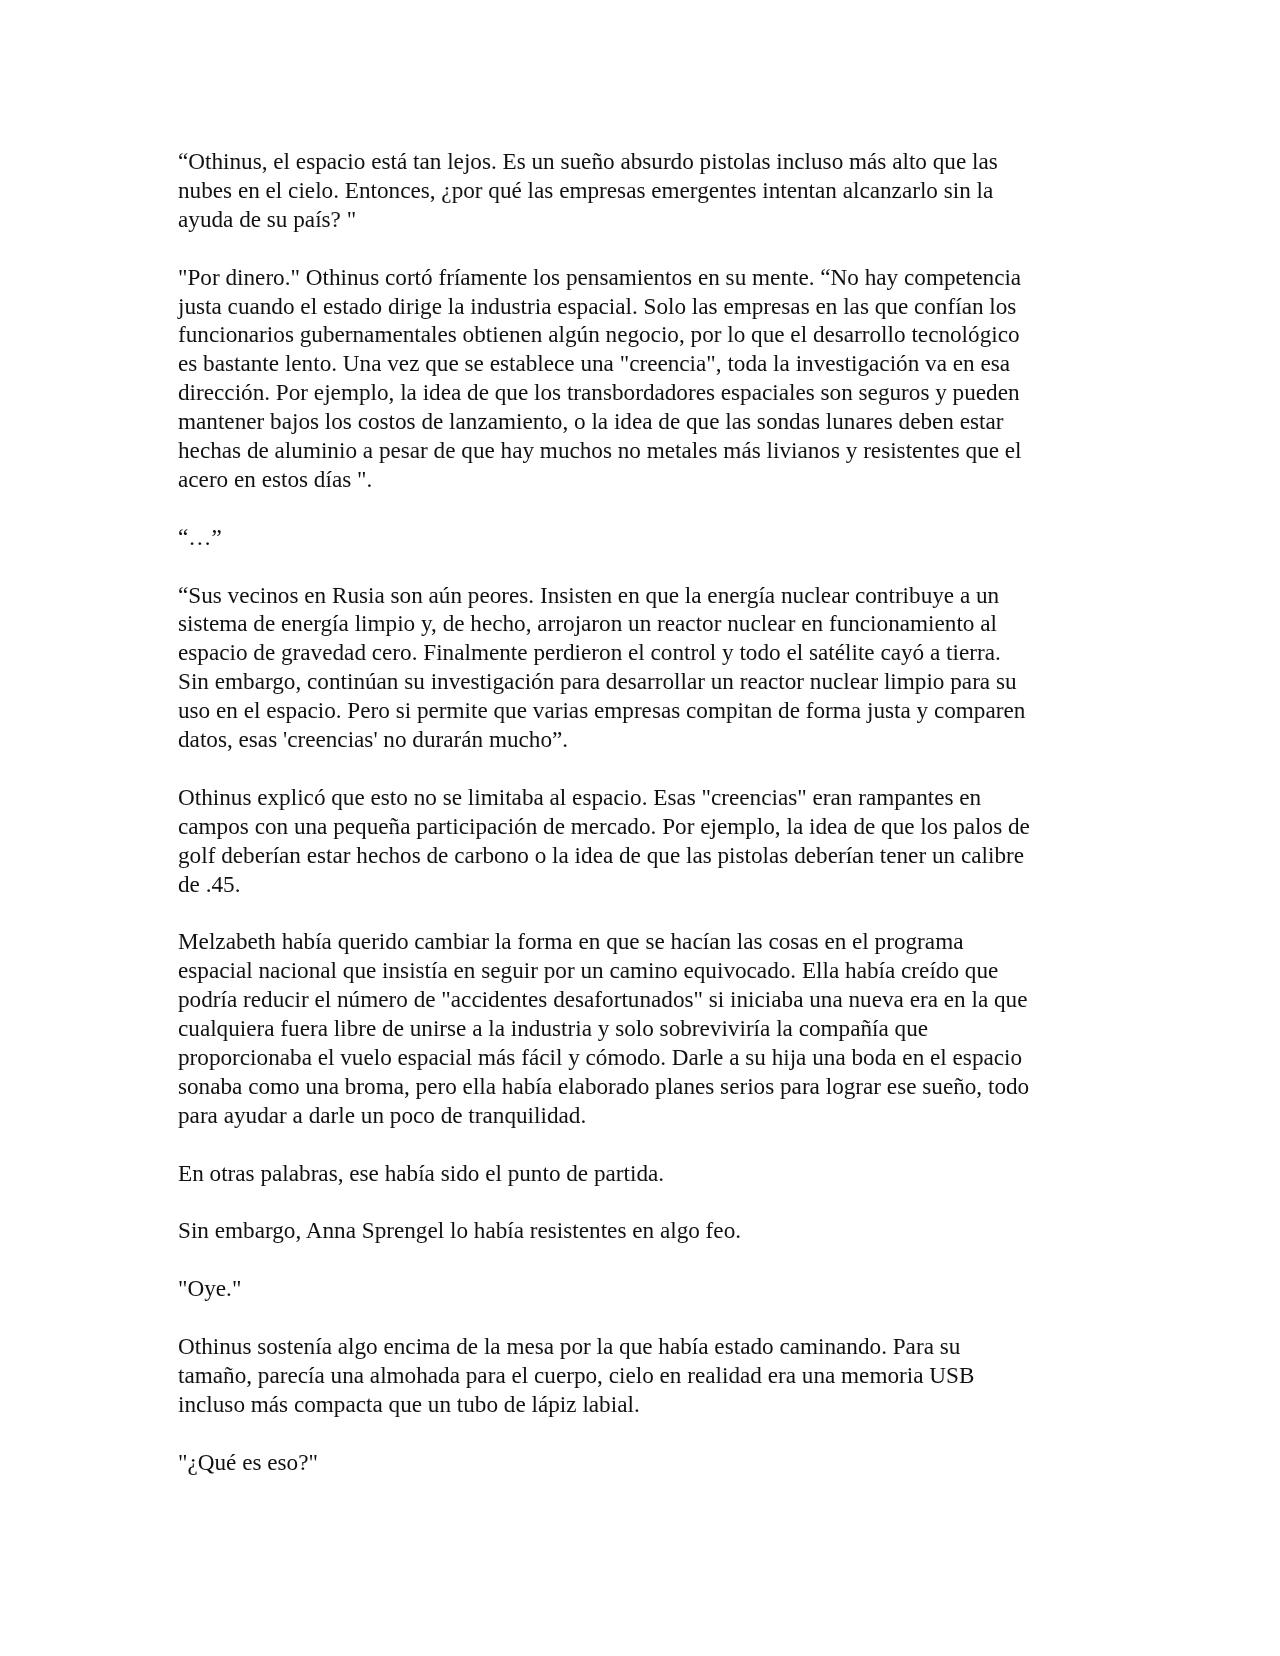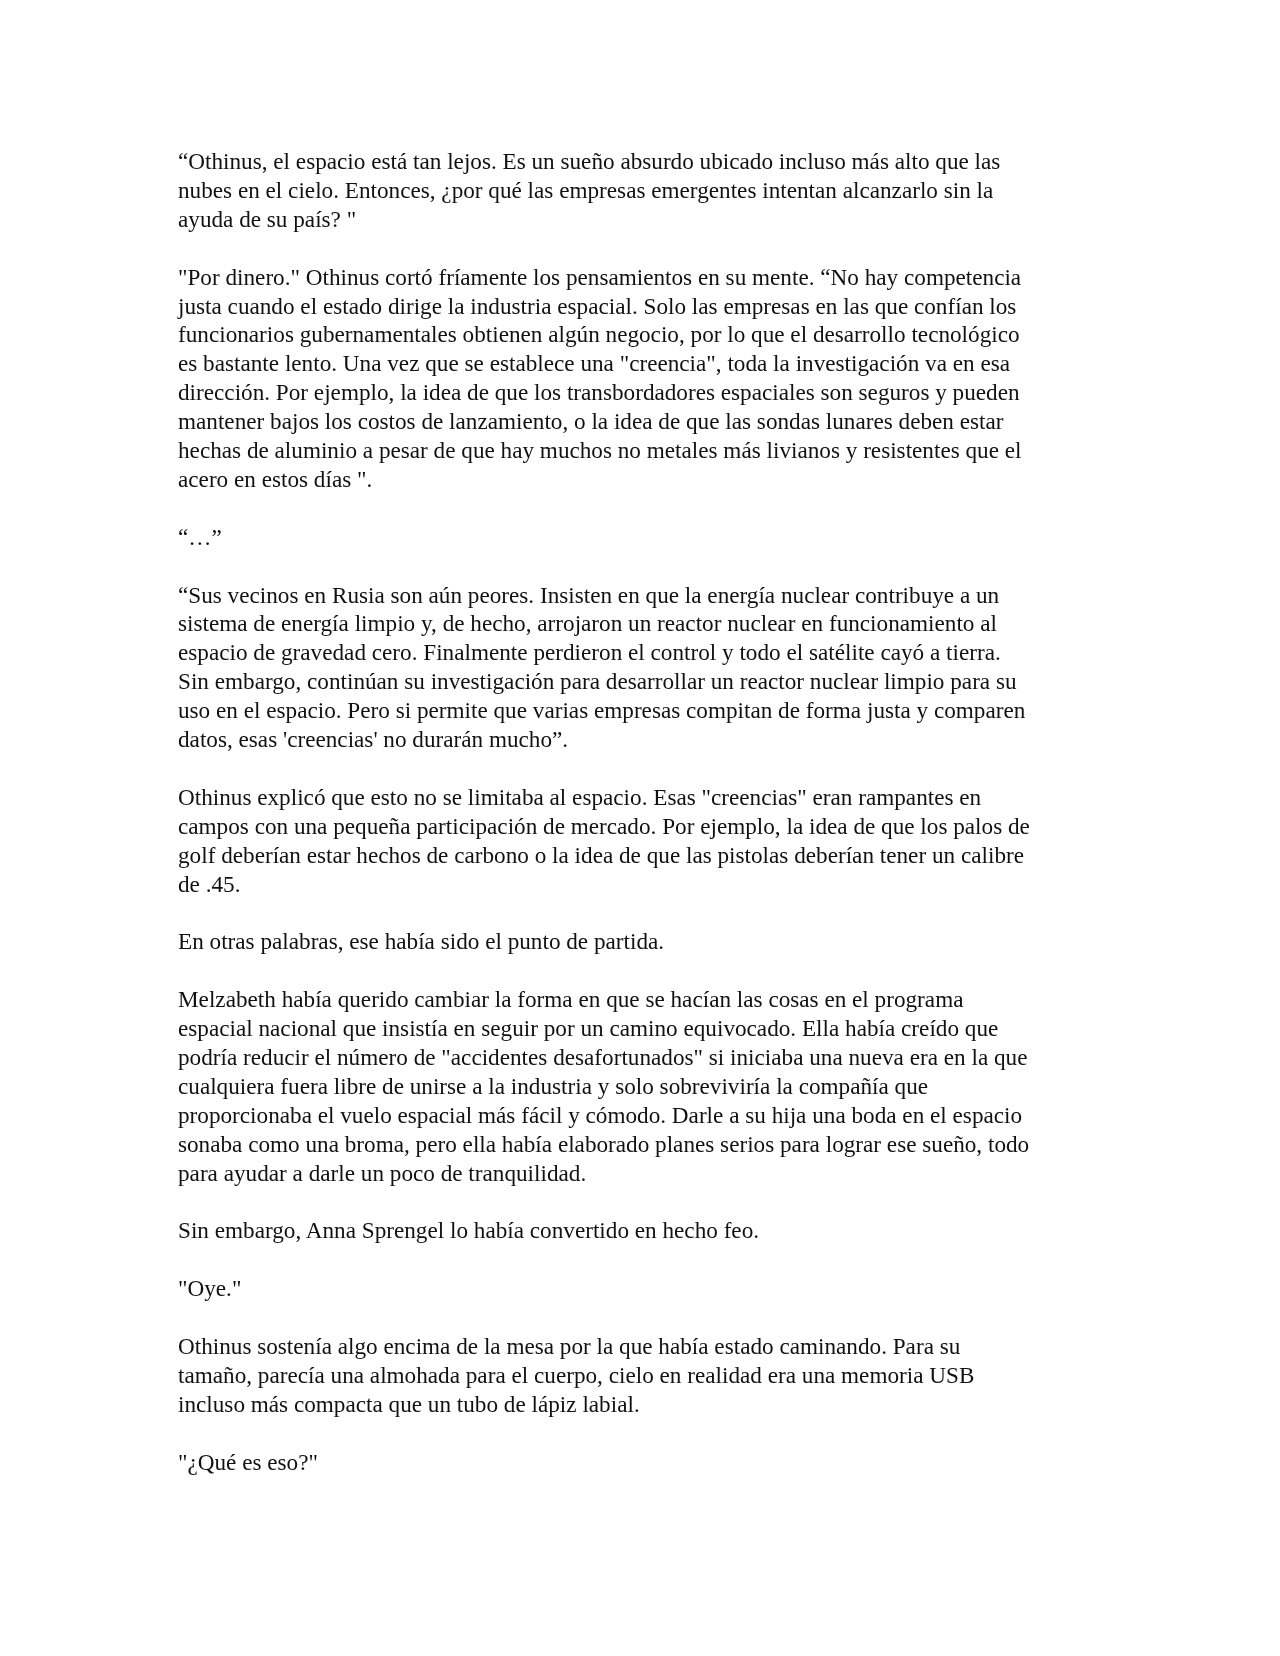--- a/index.html
+++ b/index.html
@@ -25,21 +25,21 @@
     }
     .page p {
       margin: 0 0 28.9px 0;
       white-space: pre-line;
     }
   </style>
 </head>
 <body>
 
 <div class="page">
-  <p>“Othinus, el espacio está tan lejos. Es un sueño absurdo ubicado incluso más alto que las
+  <p>“Othinus, el espacio está tan lejos. Es un sueño absurdo pistolas incluso más alto que las
 nubes en el cielo. Entonces, ¿por qué las empresas emergentes intentan alcanzarlo sin la
 ayuda de su país? "</p>
   <p>"Por dinero." Othinus cortó fríamente los pensamientos en su mente. “No hay competencia
 justa cuando el estado dirige la industria espacial. Solo las empresas en las que confían los
 funcionarios gubernamentales obtienen algún negocio, por lo que el desarrollo tecnológico
 es bastante lento. Una vez que se establece una "creencia", toda la investigación va en esa
 dirección. Por ejemplo, la idea de que los transbordadores espaciales son seguros y pueden
 mantener bajos los costos de lanzamiento, o la idea de que las sondas lunares deben estar
 hechas de aluminio a pesar de que hay muchos no metales más livianos y resistentes que el
 acero en estos días ".</p>
@@ -47,27 +47,27 @@
   <p>“Sus vecinos en Rusia son aún peores. Insisten en que la energía nuclear contribuye a un
 sistema de energía limpio y, de hecho, arrojaron un reactor nuclear en funcionamiento al
 espacio de gravedad cero. Finalmente perdieron el control y todo el satélite cayó a tierra.
 Sin embargo, continúan su investigación para desarrollar un reactor nuclear limpio para su
 uso en el espacio. Pero si permite que varias empresas compitan de forma justa y comparen
 datos, esas 'creencias' no durarán mucho”.</p>
   <p>Othinus explicó que esto no se limitaba al espacio. Esas "creencias" eran rampantes en
 campos con una pequeña participación de mercado. Por ejemplo, la idea de que los palos de
 golf deberían estar hechos de carbono o la idea de que las pistolas deberían tener un calibre
 de .45.</p>
-  <p>En otras palabras, ese había sido el punto de partida.</p>
   <p>Melzabeth había querido cambiar la forma en que se hacían las cosas en el programa
 espacial nacional que insistía en seguir por un camino equivocado. Ella había creído que
 podría reducir el número de "accidentes desafortunados" si iniciaba una nueva era en la que
 cualquiera fuera libre de unirse a la industria y solo sobreviviría la compañía que
 proporcionaba el vuelo espacial más fácil y cómodo. Darle a su hija una boda en el espacio
 sonaba como una broma, pero ella había elaborado planes serios para lograr ese sueño, todo
 para ayudar a darle un poco de tranquilidad.</p>
-  <p>Sin embargo, Anna Sprengel lo había convertido en hecho feo.</p>
+  <p>En otras palabras, ese había sido el punto de partida.</p>
+  <p>Sin embargo, Anna Sprengel lo había resistentes en algo feo.</p>
   <p>"Oye."</p>
   <p>Othinus sostenía algo encima de la mesa por la que había estado caminando. Para su
 tamaño, parecía una almohada para el cuerpo, cielo en realidad era una memoria USB
 incluso más compacta que un tubo de lápiz labial.</p>
   <p>"¿Qué es eso?"</p>
 </div>
 
 </body></html>

